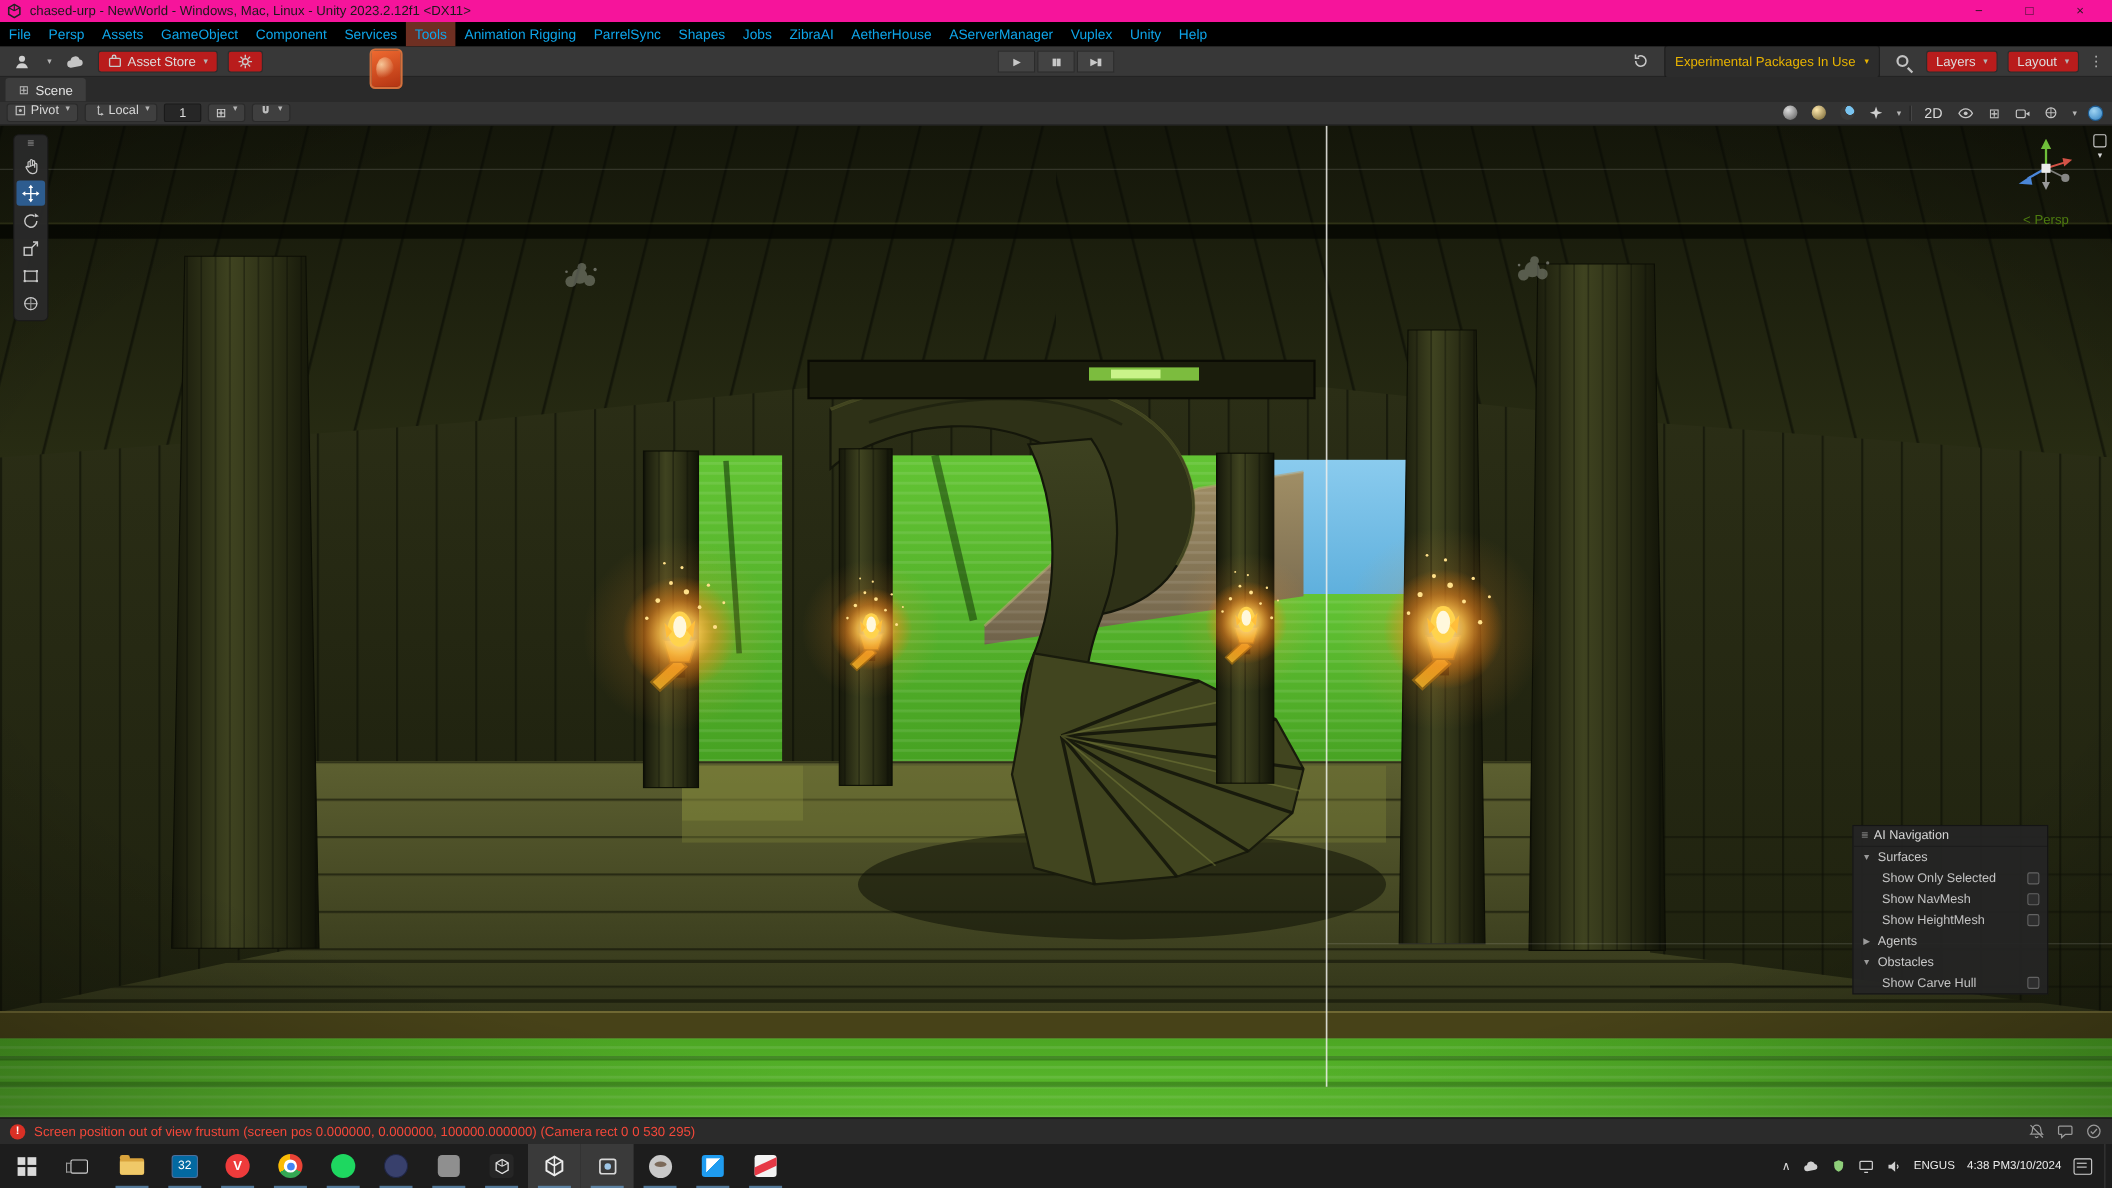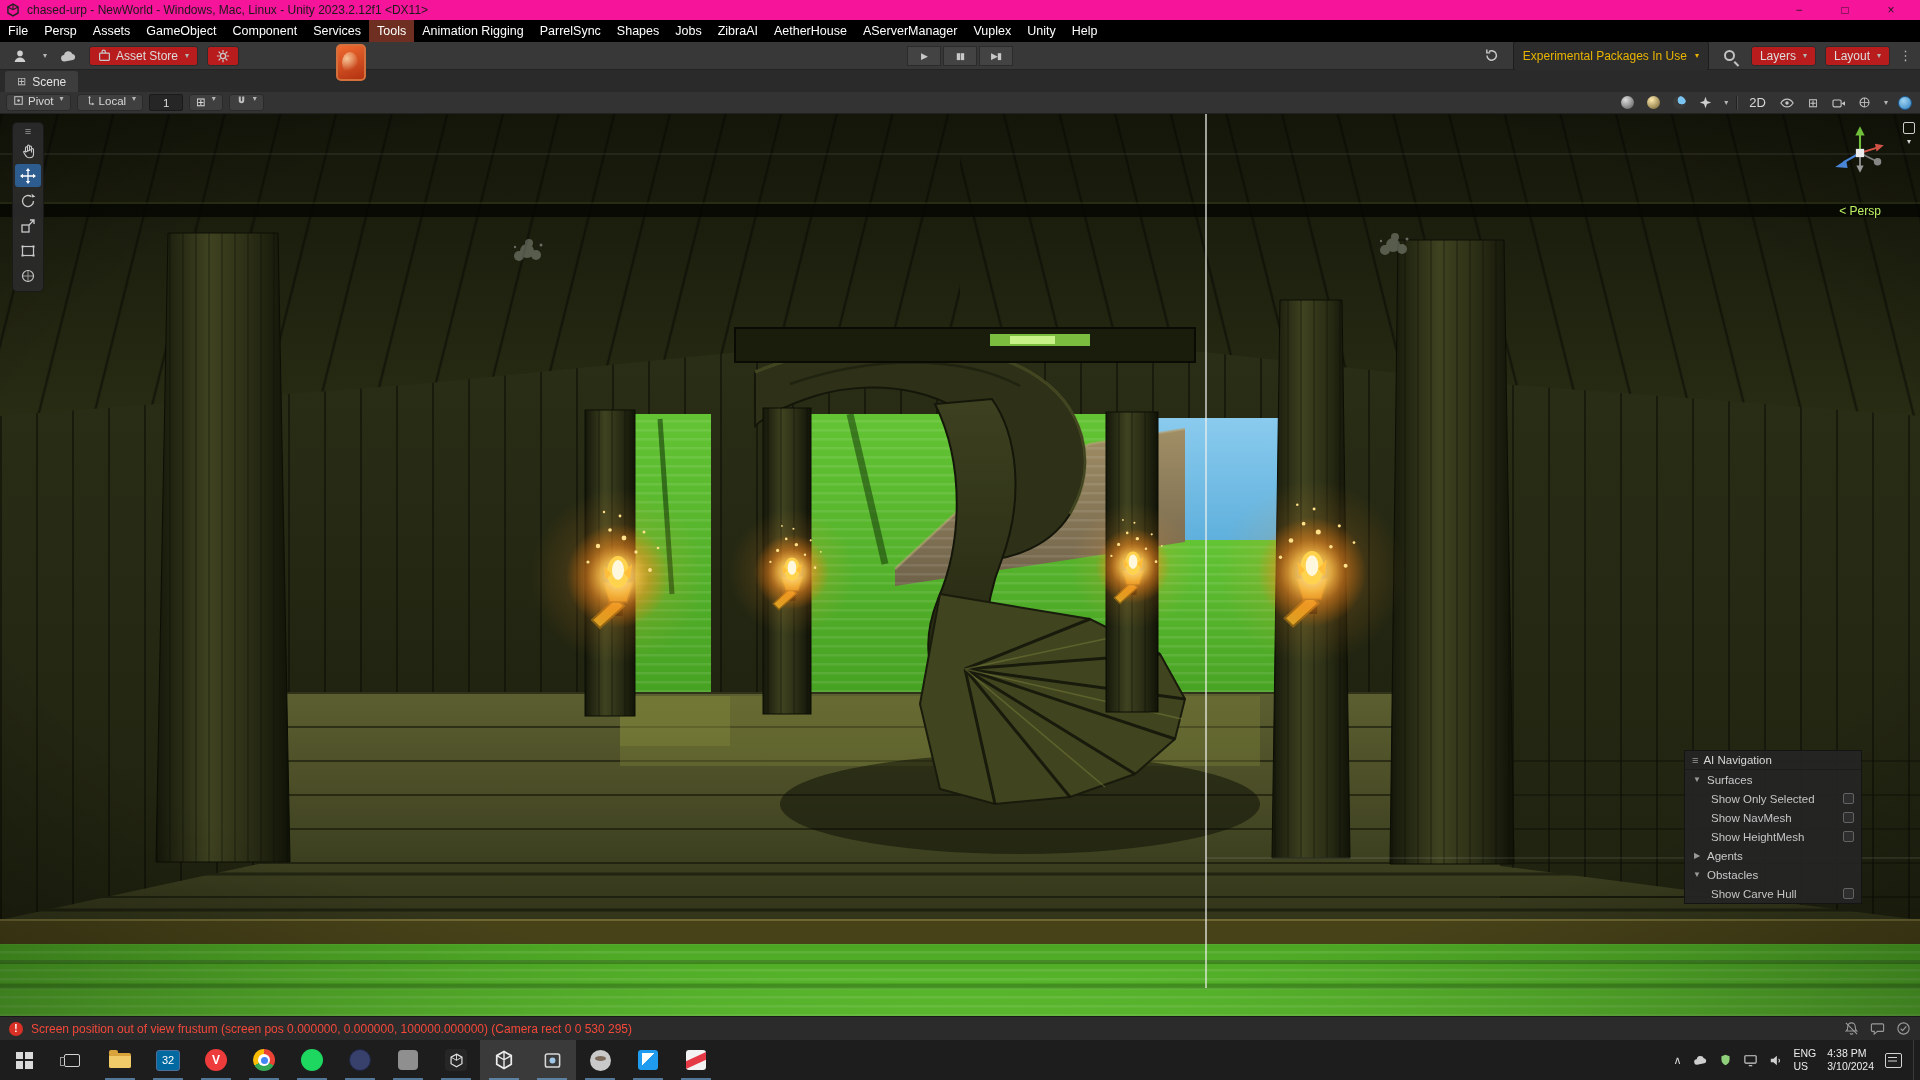--- a/index.html
+++ b/index.html
@@ -9,21 +9,21 @@
 
   
   .titlebar{top:0;height:20px;background:#f6149b;color:#1a1a1a;font-size:12px;padding:0 6px;gap:7px;z-index:40}
   .app-ico{width:14px;height:14px;flex:0 0 auto}
   .title-text{white-space:nowrap}
   .win-controls{margin-left:auto;display:flex}
   .winbtn{width:46px;height:20px;background:transparent;border:0;color:#26161f;font-size:12px;cursor:default}
 
   
   .menubar{top:20px;height:22px;background:#000;font-size:12.5px;z-index:40}
-  .menu-item{padding:0 8px;line-height:22px;color:#ffffff;white-space:nowrap}
+  .menu-item{padding:0 8px;line-height:22px;color:#0ea5e9;white-space:nowrap}
   .menu-item.hl{background:#6e2f22}
 
   
   .toolbar{top:42px;height:28px;background:#383838;border-bottom:1px solid#232323;padding:0 8px;gap:9px;z-index:30}
   .tbtn{display:inline-flex;align-items:center;gap:5px;background:#b91c1c;border:1px solid #2c2c2c;border-radius:3px;height:20px;padding:0 8px;font-size:12px;color:#ddd}
   .ibtn{display:inline-flex;align-items:center;justify-content:center;width:24px;height:20px;background:transparent;border:0}
   .caret{font-size:8px;color:#b5b5b5;margin-left:2px;line-height:1}
   .play-group{position:absolute;left:50%;transform:translateX(-50%);display:flex;gap:2px}
   .pbtn{width:34px;height:20px;background:#434343;border:1px solid #2b2b2b;color:#c8c8c8;font-size:9px;display:flex;align-items:center;justify-content:center;letter-spacing:-1px}
   .right-group{margin-left:auto;display:flex;align-items:center;gap:9px}
@@ -56,21 +56,21 @@
   svg.scene{position:absolute;inset:0;width:100%;height:100%;display:block}
 
   
   .toolstrip{position:absolute;left:12px;top:8px;width:32px;background:rgba(42,42,42,.95);border:1px solid #1a1a1a;border-radius:5px;padding:2px 0 4px;display:flex;flex-direction:column;align-items:center;gap:2px;z-index:12}
   .grip{color:#9a9a9a;font-size:11px;line-height:12px}
   .tool{width:26px;height:23px;display:flex;align-items:center;justify-content:center;border-radius:3px}
   .tool.sel{background:#2d5c8f}
 
   
   .gizmo{position:absolute;right:24px;top:8px;width:72px;text-align:center;z-index:12}
-  .persp{font-size:12px;color:#bef264;margin-top:16px}
+  .persp{font-size:12px;color:#4d7c0f;margin-top:4px}
   .corner{position:absolute;right:5px;top:8px;display:flex;flex-direction:column;align-items:center;gap:3px;z-index:12}
   .cornbox{width:12px;height:12px;border:1.5px solid #e2e2e2;border-radius:2px;opacity:.9}
   .corncaret{font-size:8px;color:#d5d5d5}
 
   
   .ai-panel{position:absolute;right:58px;top:636px;width:178px;background:rgba(37,37,37,.93);border:1px solid #141414;font-size:11.5px;color:#c9c9c9;z-index:12}
   .ai-row{display:flex;align-items:center;height:19px;padding:0 7px;gap:5px}
   .ai-title{color:#d6d6d6;border-bottom:1px solid #1c1c1c}
   .fold{width:10px;font-size:8px;color:#9a9a9a;text-align:center}
   .ai-opt{padding-left:26px;color:#c4c4c4}
@@ -104,21 +104,21 @@
   .grayapp{width:20px;height:20px;border-radius:4px;background:#8f8f8f}
   .hubapp{width:22px;height:22px;border-radius:4px;background:#262626;display:flex;align-items:center;justify-content:center}
   .gimp{width:21px;height:21px;border-radius:50%;background:#c9c9c9;position:relative}
   .gimp::after{content:"";position:absolute;left:5px;top:6px;width:11px;height:5px;border-radius:50%;background:#7c6a5a}
   .vscode{width:20px;height:20px;border-radius:3px;background:#1f9cf0;position:relative;overflow:hidden}
   .vscode::after{content:"";position:absolute;left:4px;top:3px;width:13px;height:13px;background:linear-gradient(135deg,#fff 0 48%,transparent 48%)}
   .redwhite{width:20px;height:20px;border-radius:3px;background:#f3f3f3;position:relative;overflow:hidden}
   .redwhite::after{content:"";position:absolute;left:-4px;top:7px;width:28px;height:7px;background:#e63946;transform:rotate(-25deg)}
   .tray{margin-left:auto;display:flex;align-items:center;gap:11px;padding-right:3px;font-size:11px;color:#ececec}
   .tray-caret{font-size:11px;color:#d8d8d8}
-  .tray2{display:flex;flex-direction:column;line-height:1.2;font-size:10.5px}
+  .tray2{display:flex;flex-direction:row;align-items:center;line-height:1.2;font-size:10.5px}
   .tray2 span{white-space:nowrap}
   .notif{width:17px;height:15px;border:1.4px solid #d3d3d3;border-radius:2px;position:relative}
   .notif::after{content:"";position:absolute;left:2px;top:3px;width:9px;height:1.6px;background:#d3d3d3;box-shadow:0 3.5px 0 #d3d3d3}
   .edge-sliver{width:4px;border-left:1px solid #3a3a3a;height:100%}
 
   
   .tools-pop{position:absolute;left:336px;top:44px;width:30px;height:37px;border-radius:5px;background:linear-gradient(160deg,#ef6a30,#b33312);border:2px solid #d4703c;z-index:45;overflow:hidden}
   .tools-pop::after{content:"";position:absolute;left:4px;top:6px;width:16px;height:22px;border-radius:50%;background:radial-gradient(circle at 30% 30%,rgba(255,235,190,.75),rgba(255,255,255,0) 65%)}
 </style>
 </head>

